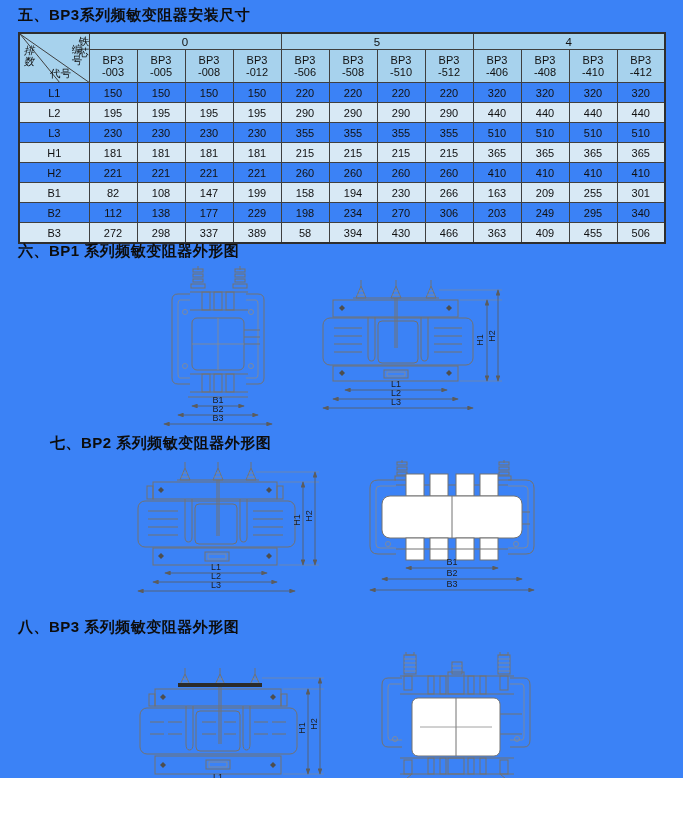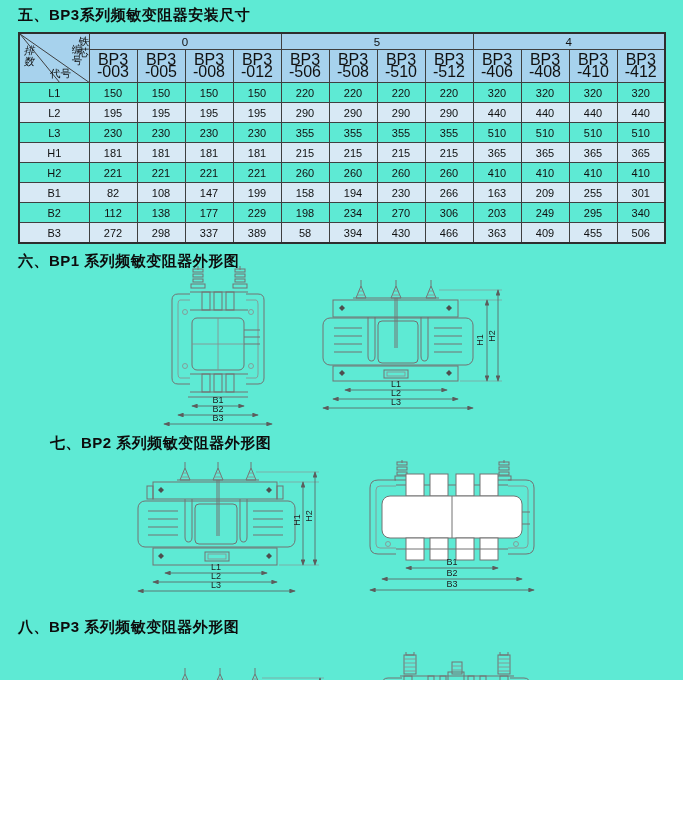--- a/index.html
+++ b/index.html
@@ -1,24 +1,24 @@
 <!DOCTYPE html>
 <html><head>
 <meta charset="utf-8">
 <style>
   html,body{margin:0;padding:0;background:#fff;}
-  #page{position:relative;width:683px;height:680px;background:#5eead4;overflow:hidden;
+  #page{position:relative;width:683px;height:778px;background:#3b82f6;overflow:hidden;
         font-family:"Liberation Sans",sans-serif;color:#111;}
   .h1{position:absolute;left:18px;font-size:15px;font-weight:bold;color:#0d0d0d;letter-spacing:.5px;white-space:nowrap;}
   
   #dims-table{border-collapse:collapse;position:absolute;left:18px;top:32px;width:648px;
               table-layout:fixed;border:2px solid #2e2e2e;font-size:11px;color:#111;}
   #dims-table td,#dims-table th{border:1px solid #3f3f3f;text-align:center;vertical-align:middle;padding:0;font-weight:normal;}
   #dims-table tr.ghead td{height:15px;background:#a7d2ed;font-size:11.5px;}
-  #dims-table tr.chead td{height:32px;background:#a7d2ed;line-height:12px;font-size:16px;}
+  #dims-table tr.chead td{height:32px;background:#a7d2ed;line-height:12px;font-size:11px;}
   #dims-table tbody td,#dims-table tbody th{height:19px;}
   #dims-table tbody tr:nth-child(even){background:#d8e9f5;}
   td.corner{background:#a7d2ed;position:relative;padding:0;}
   td.corner .cw{position:absolute;display:block;font-size:10.5px;line-height:11px;color:#0d0d0d;}
   td.corner .vert{width:12px;word-break:break-all;text-align:center;}
   .corner-svg{position:absolute;left:0;top:0;}
   
   .drw{position:absolute;}
   .ln{stroke:#727272;fill:none;stroke-width:1;}
   .lnf{stroke:#727272;fill:#ffffff;stroke-width:1;}
@@ -236,21 +236,21 @@
         <td>430</td>
         <td>466</td>
         <td>363</td>
         <td>409</td>
         <td>455</td>
         <td>506</td>
       </tr>
     </tbody>
   </table>
 
-  <div class="h1" style="top:252px;">六、BP1 系列频敏变阻器外形图</div>
+  <div class="h1" style="top:242px;">六、BP1 系列频敏变阻器外形图</div>
 
   <svg class="drw" style="left:162px;top:266px;" width="112" height="160" viewBox="0 0 112 160">
     <defs>
         <marker id="ar1" markerWidth="8" markerHeight="6" refX="7" refY="3" orient="auto-start-reverse">
           <path d="M0,0 L8,3 L0,6 Z" fill="#5c5c5c"></path>
         </marker>
       </defs>
     <g>
       <line class="ln" x1="36" y1="0" x2="36" y2="4"></line>
         <rect class="ln" x="31" y="3" width="10" height="3"></rect>

